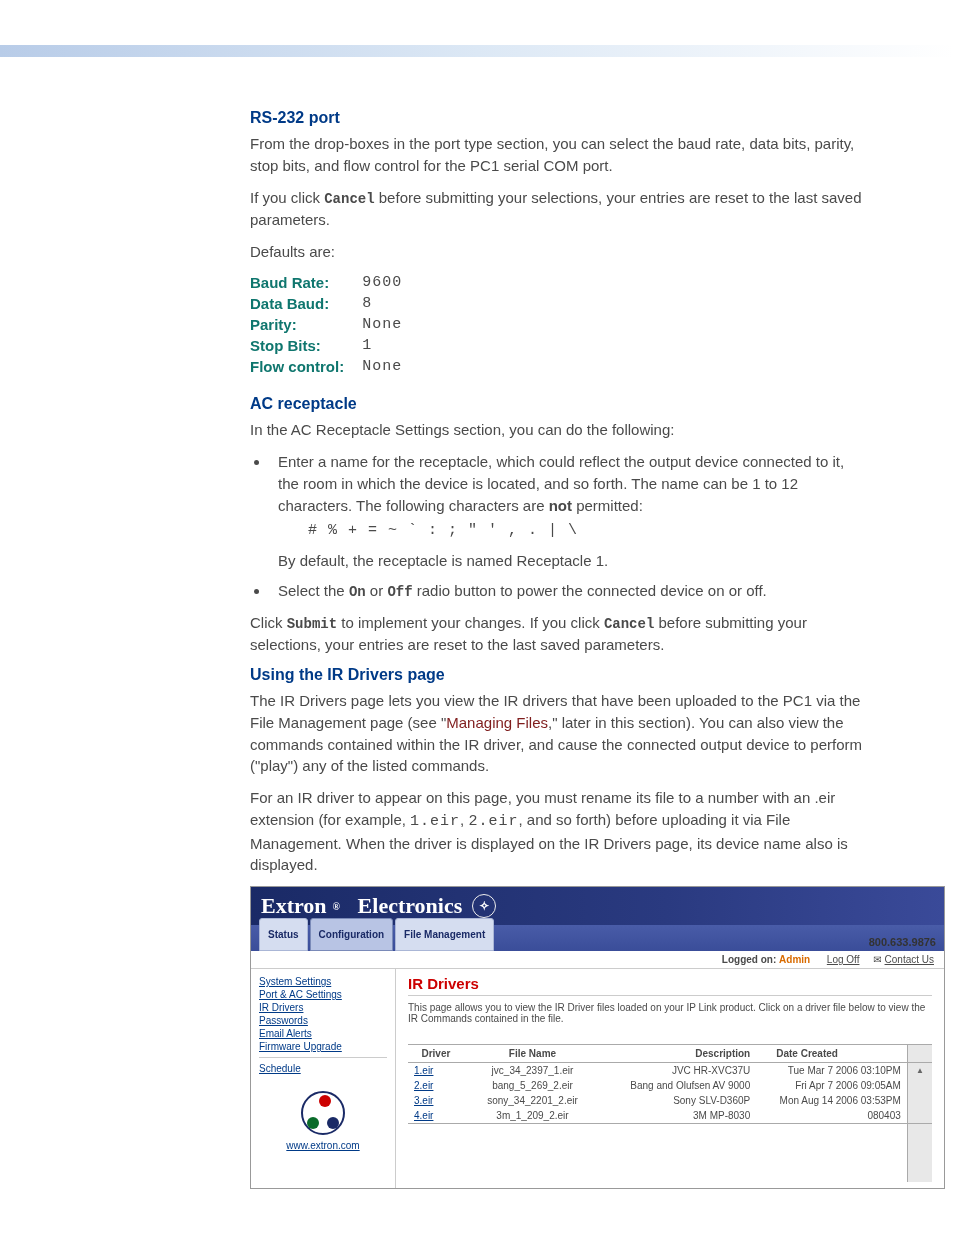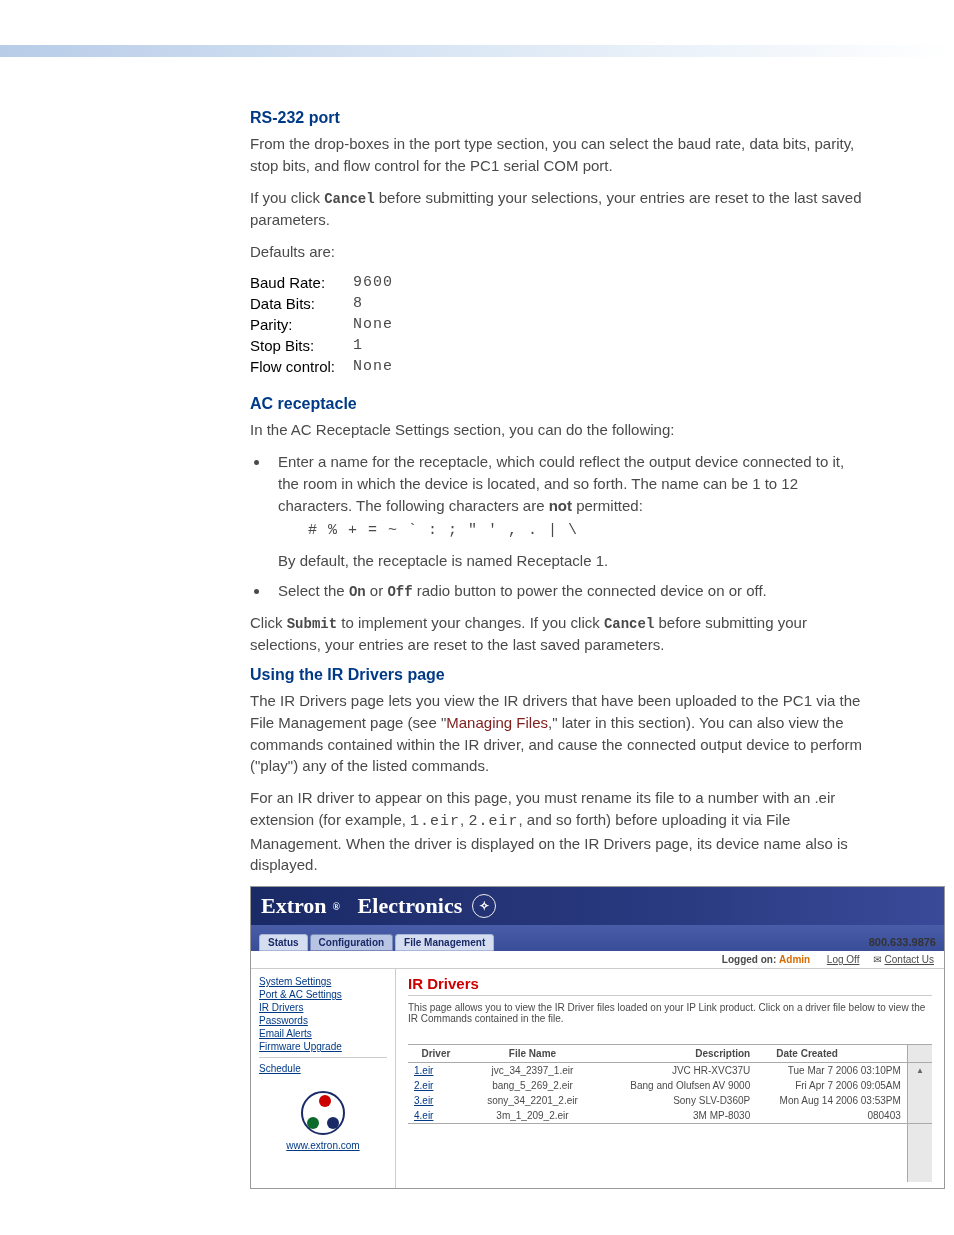--- a/index.html
+++ b/index.html
@@ -40,22 +40,22 @@
   }
   .defaults-table {
     margin: 6px 0 18px 0;
     border-collapse: collapse;
   }
   .defaults-table td {
     padding: 2px 18px 2px 0;
     font-size: 15px;
   }
   .defaults-table td:first-child {
-    font-weight: normal;
-    color: #000000;
+    font-weight: bold;
+    color: #0f766e;
   }
   .defaults-table td:last-child {
     font-family: "Consolas", "Courier New", monospace;
     letter-spacing: 1px;
   }
   ul {
     margin: 0 0 10px 0;
     padding-left: 20px;
   }
   li {
@@ -117,21 +117,21 @@
     background: linear-gradient(to bottom, #495ca8, #3a4d99);
     padding: 4px 8px 0 8px;
     display: flex;
     align-items: flex-end;
     position: relative;
     height: 22px;
   }
   .ss-tab {
     font-size: 10px;
     font-weight: bold;
-    padding: 2px 8px;
+    padding: 10px 8px;
     border: 1px solid #7a8ab8;
     background: #b8c4e4;
     color: #1a2a66;
     margin-right: 2px;
     border-top-left-radius: 3px;
     border-top-right-radius: 3px;
   }
   .ss-tab.inactive {
     background: #d5ddf0;
     border-color: #aab6d6;
@@ -251,21 +251,21 @@
       <span>If you click </span><span class="code-bold">Cancel</span><span> before submitting your selections, your entries are reset to the last saved parameters.</span>
     </p>
     <p>Defaults are:</p>
     <table class="defaults-table">
       <tbody>
           <tr>
             <td>Baud Rate:</td>
             <td>9600</td>
           </tr>
       <tr>
-            <td>Data Bits:</td>
+            <td>Data Baud:</td>
             <td>8</td>
           </tr>
       <tr>
             <td>Parity:</td>
             <td>None</td>
           </tr>
       <tr>
             <td>Stop Bits:</td>
             <td>1</td>
           </tr>

